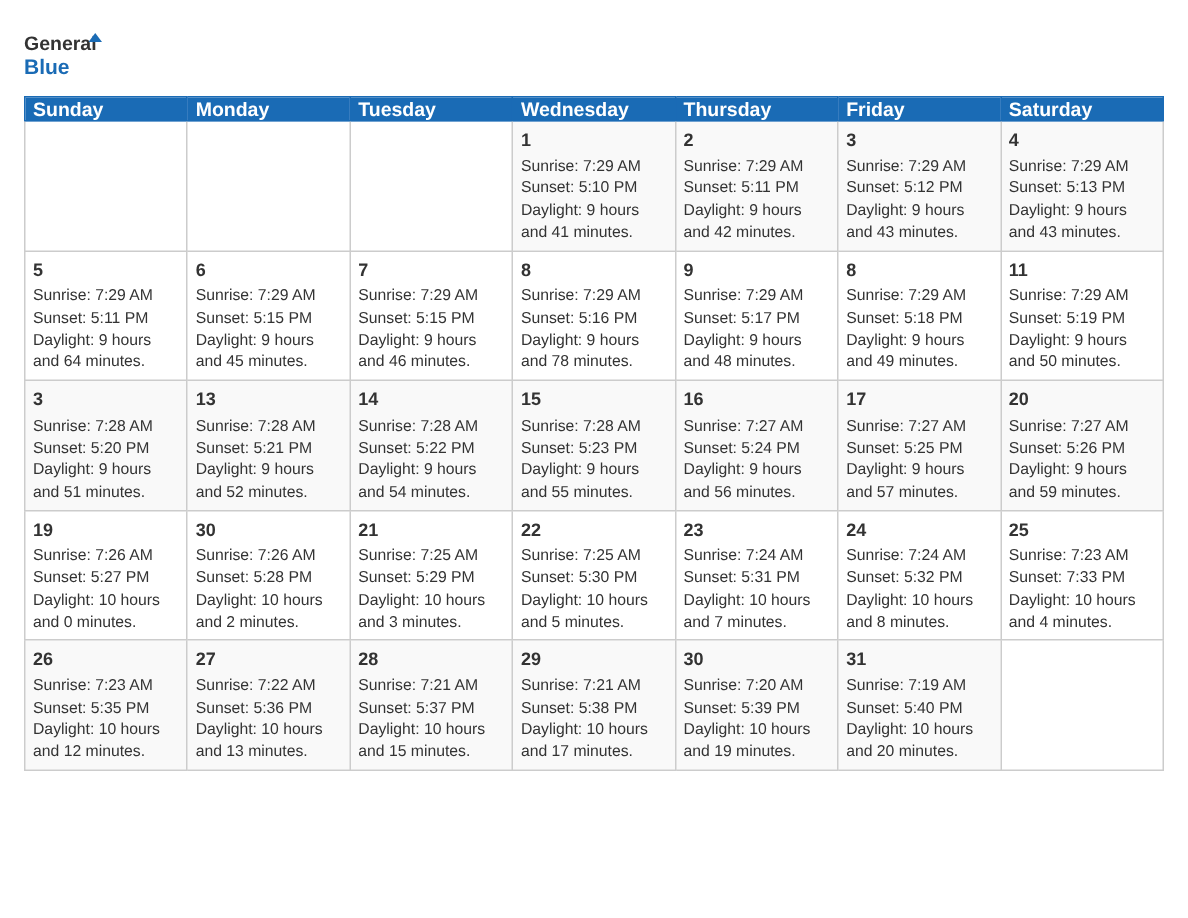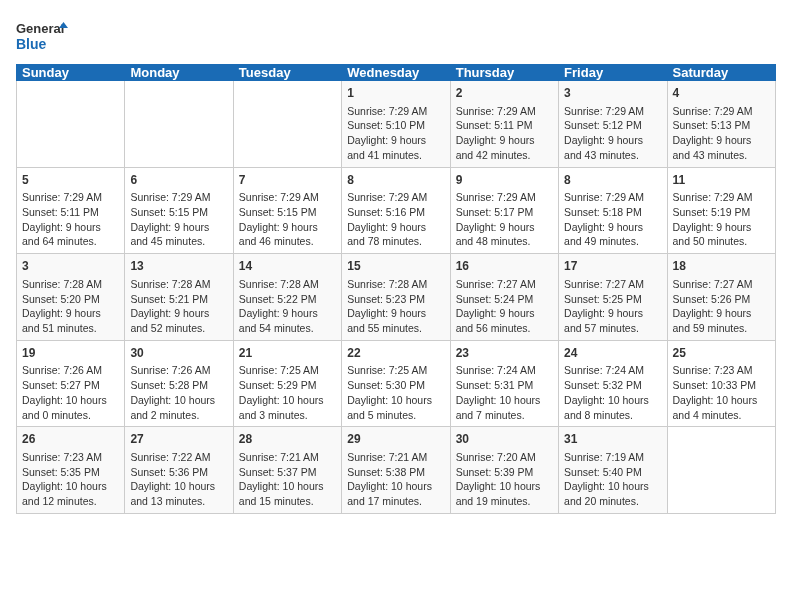--- a/index.html
+++ b/index.html
@@ -223,21 +223,21 @@
           <div>and 56 minutes.</div>
         </td>
         <td>
           <span class="day-num">17</span>
           <div>Sunrise: 7:27 AM</div>
           <div>Sunset: 5:25 PM</div>
           <div>Daylight: 9 hours</div>
           <div>and 57 minutes.</div>
         </td>
         <td>
-          <span class="day-num">18</span>
+          <span class="day-num">20</span>
           <div>Sunrise: 7:27 AM</div>
           <div>Sunset: 5:26 PM</div>
           <div>Daylight: 9 hours</div>
           <div>and 59 minutes.</div>
         </td>
       </tr>
       <tr>
         <td>
           <span class="day-num">19</span>
           <div>Sunrise: 7:26 AM</div>
@@ -276,21 +276,21 @@
         <td>
           <span class="day-num">24</span>
           <div>Sunrise: 7:24 AM</div>
           <div>Sunset: 5:32 PM</div>
           <div>Daylight: 10 hours</div>
           <div>and 8 minutes.</div>
         </td>
         <td>
           <span class="day-num">25</span>
           <div>Sunrise: 7:23 AM</div>
-          <div>Sunset: 10:33 PM</div>
+          <div>Sunset: 7:33 PM</div>
           <div>Daylight: 10 hours</div>
           <div>and 4 minutes.</div>
         </td>
       </tr>
       <tr>
         <td>
           <span class="day-num">26</span>
           <div>Sunrise: 7:23 AM</div>
           <div>Sunset: 5:35 PM</div>
           <div>Daylight: 10 hours</div>

